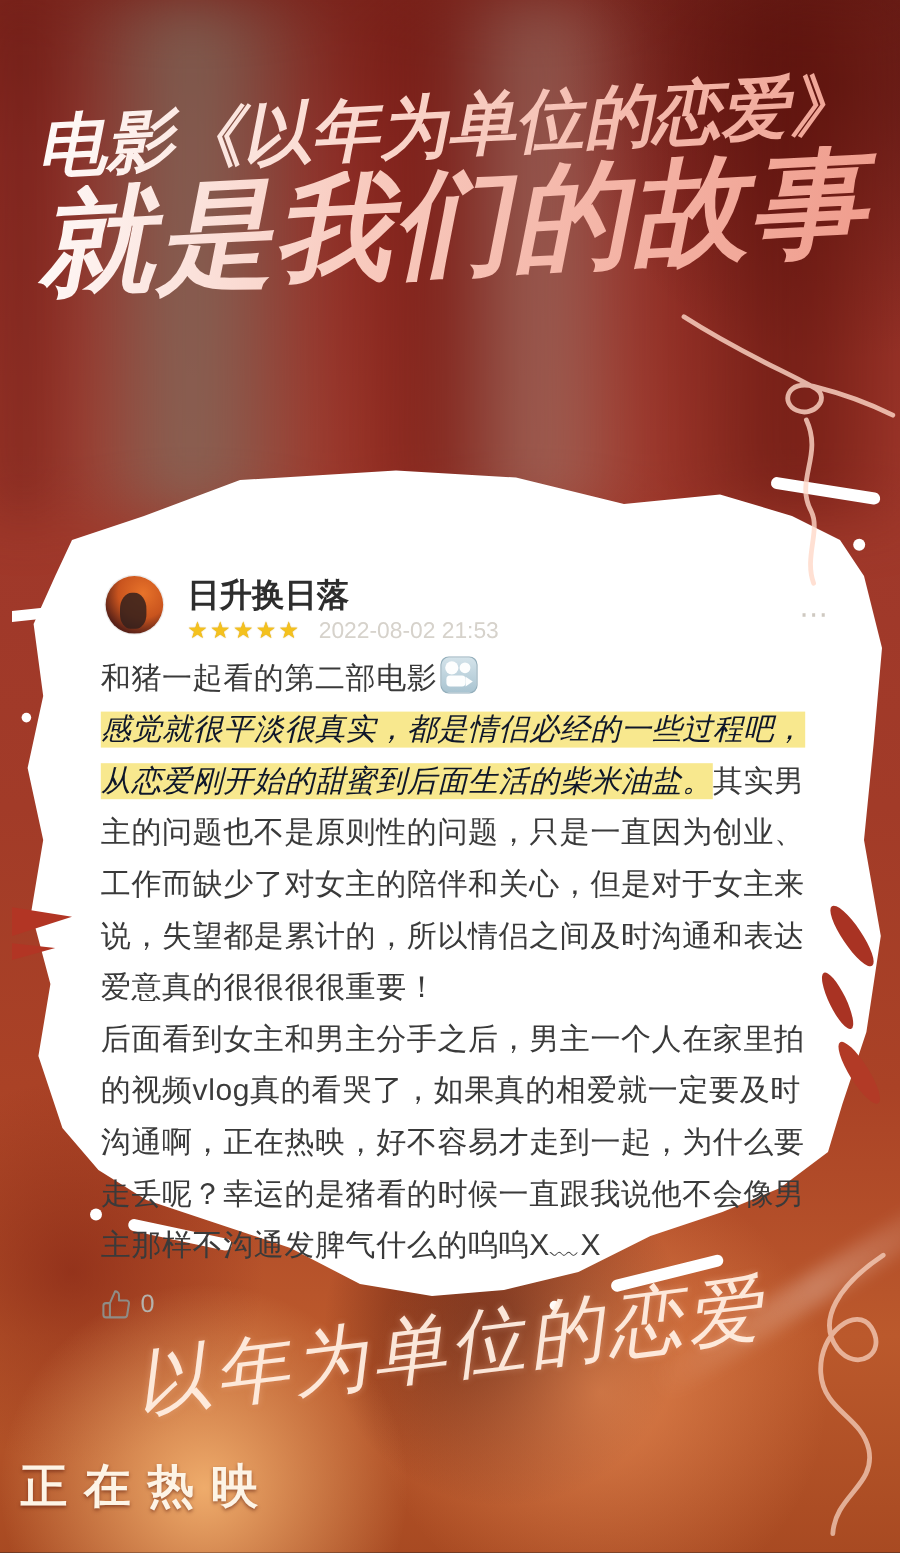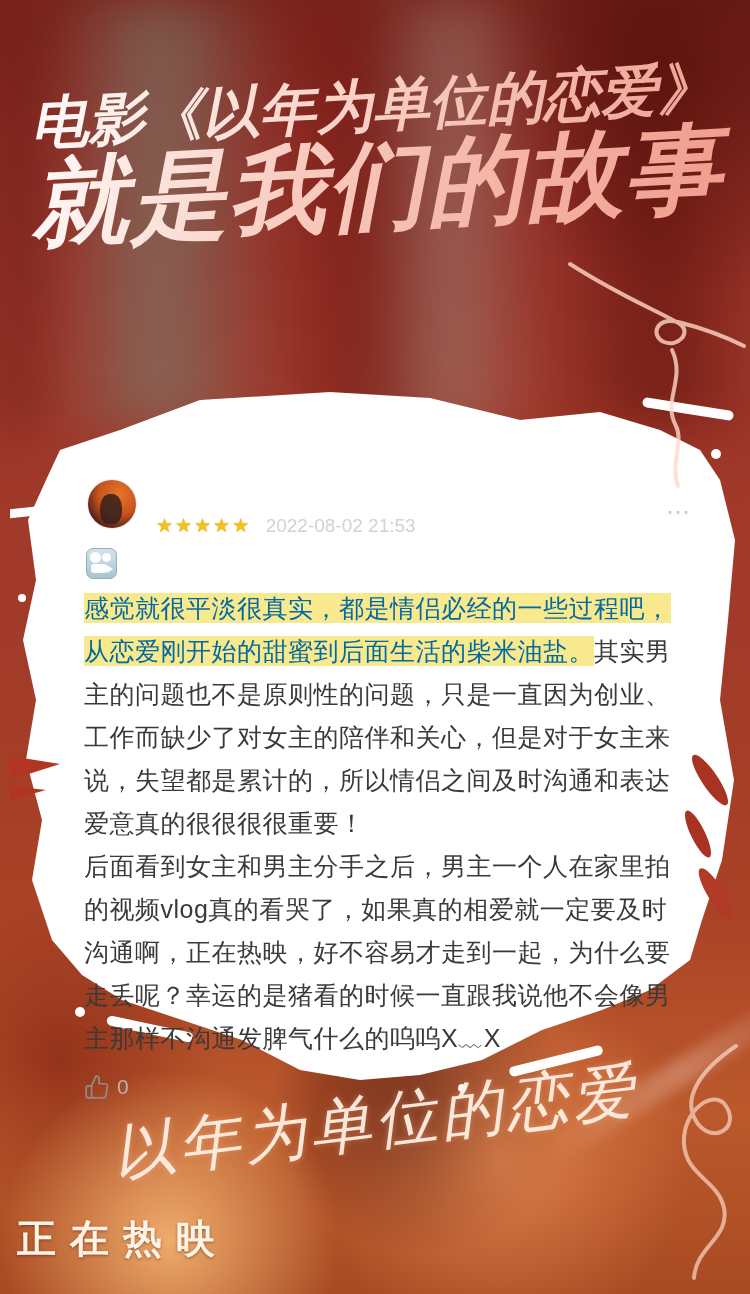--- a/index.html
+++ b/index.html
@@ -64,21 +64,21 @@
     background:#33201c;opacity:.85;
   }
   .username{position:absolute;left:72px;top:8px;font-size:27px;font-weight:bold;color:#2d2d2d;}
   .rating-row{position:absolute;left:72px;top:44px;white-space:nowrap;}
   .stars{font-size:19px;color:#f4c11d;letter-spacing:2px;text-shadow:0 0 1px #c98f00;}
   .review-date{font-size:19px;color:#d6d2cb;margin-left:10px;}
   .more-btn{position:absolute;right:-6px;top:28px;font-size:24px;color:#cfc9c1;letter-spacing:2px;cursor:pointer;}
 
   .review-body{font-size:25px;line-height:43px;letter-spacing:.5px;}
   .review-body p{margin:0;}
-  .hl{background:#f8e88e;color:#0369a1;padding:1px 0;}
+  .hl{background:#f8e88e;color:#0f172a;padding:1px 0;font-style:italic;}
   .emoji-movie{
     display:inline-block;width:29px;height:29px;vertical-align:-5px;margin-left:2px;
     background:linear-gradient(180deg,#d4e3ea 0%,#a9c4d1 100%);
     border:1px solid #93aebb;border-radius:7px;position:relative;
   }
   .emoji-movie i{position:absolute;background:#fdfefe;border-radius:50%;}
   .emoji-movie .r1{left:3px;top:3px;width:11px;height:11px;}
   .emoji-movie .r2{left:15px;top:4px;width:9px;height:9px;}
   .emoji-movie .body{left:4px;top:15px;width:16px;height:9px;border-radius:3px;position:absolute;background:#fdfefe;}
   .emoji-movie .lens{left:20px;top:15px;width:0;height:0;position:absolute;
@@ -136,29 +136,30 @@
   </svg>
 
   <div class="title-block">
     <div class="title-line1">电影《以年为单位的恋爱》</div>
     <div class="title-line2">就是我们的故事</div>
   </div>
 
   <div class="review">
     <div class="review-header">
       <div class="avatar" title=""></div>
+      <div class="username">日升换日落</div>
       <div class="rating-row">
         <span class="stars">★★★★★</span>
         <span class="review-date">2022-08-02 21:53</span>
       </div>
       <div class="more-btn">⋯</div>
     </div>
 
     <div class="review-body">
-      <p><span class="emoji-movie"><i class="r1"></i><i class="r2"></i><span class="body"></span><span class="lens"></span></span></p>
+      <p><span>和猪一起看的第二部电影</span><span class="emoji-movie"><i class="r1"></i><i class="r2"></i><span class="body"></span><span class="lens"></span></span></p>
       <p><mark class="hl">感觉就很平淡很真实，都是情侣必经的一些过程吧，从恋爱刚开始的甜蜜到后面生活的柴米油盐。</mark><span>其实男主的问题也不是原则性的问题，只是一直因为创业、工作而缺少了对女主的陪伴和关心，但是对于女主来说，失望都是累计的，所以情侣之间及时沟通和表达爱意真的很很很很重要！</span></p>
       <p>后面看到女主和男主分手之后，男主一个人在家里拍的视频vlog真的看哭了，如果真的相爱就一定要及时沟通啊，正在热映，好不容易才走到一起，为什么要走丢呢？幸运的是猪看的时候一直跟我说他不会像男主那样不沟通发脾气什么的呜呜X﹏X</p>
     </div>
 
     <div class="like-row">
       <svg width="26" height="26" viewBox="0 0 24 24" aria-hidden="true">
         <path d="M14 9V5a3 3 0 0 0-3-3l-4 9v11h11.28a2 2 0 0 0 2-1.7l1.38-9a2 2 0 0 0-2-2.3zM7 22H4a2 2 0 0 1-2-2v-7a2 2 0 0 1 2-2h3" fill="none" stroke="#8f8c86" stroke-width="1.6" stroke-linejoin="round" stroke-linecap="round"></path>
       </svg>
       <span class="like-count">0</span>
     </div>

